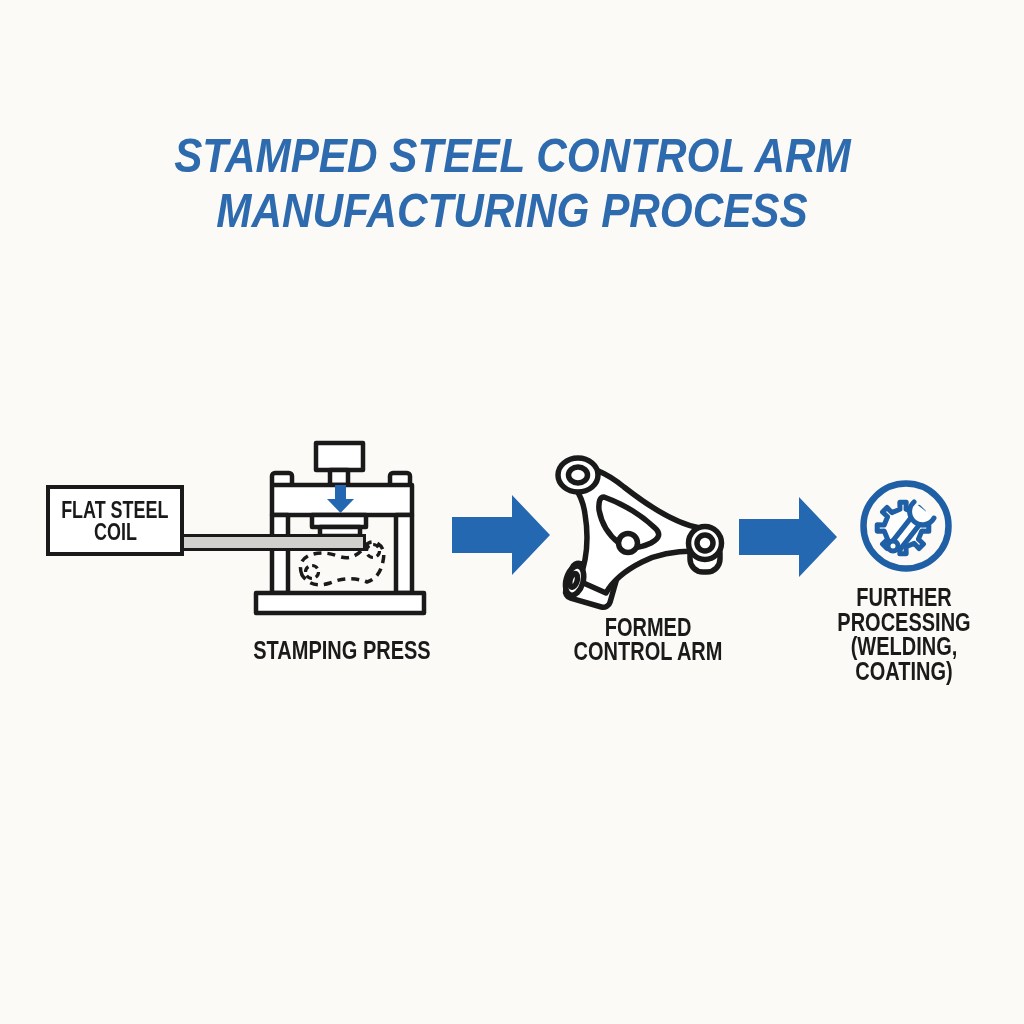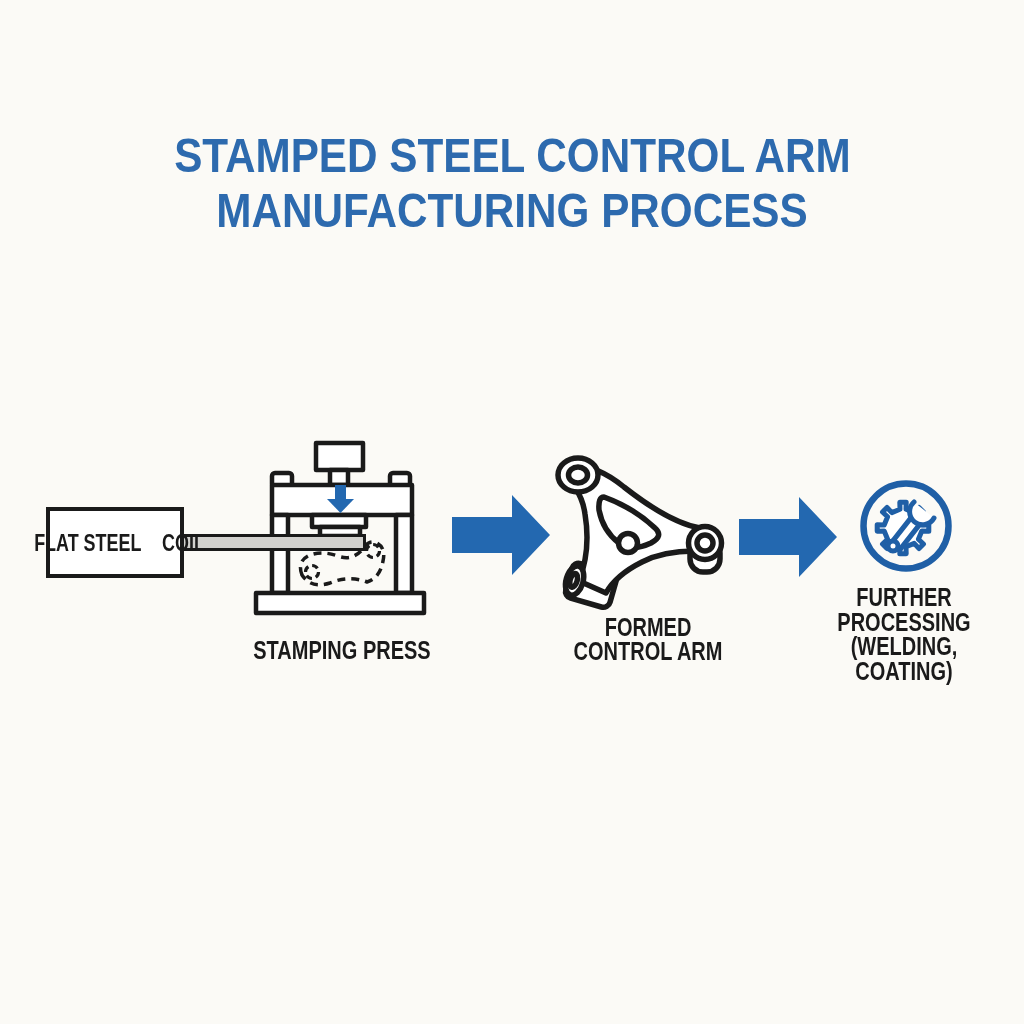--- a/index.html
+++ b/index.html
@@ -21,44 +21,45 @@
   .abs{position:absolute;}
   
   .title{
     left:0; right:0; top:128px;
     text-align:center;
     color:var(--title-blue);
     font-weight:700;
     font-size:48px;
     line-height:55px;
     letter-spacing:0px;
+    font-style:italic;
   }
   .title .squeeze{
     display:inline-block;
     transform:scaleX(.88);
     transform-origin:center top;
     white-space:nowrap;
   }
   
   .label{
     font-weight:700;
     color:var(--ink);
     font-size:25px;
     line-height:24.7px;
     text-align:center;
     transform:scaleX(.8);
     transform-origin:center top;
     white-space:nowrap;
   }
   
   .coil-box{
-    left:46px; top:507px; width:138px; height:71px;
+    left:46px; top:485px; width:138px; height:71px;
     background:#fff;
     border:4px solid var(--ink);
-    display:flex; flex-direction:row;
+    display:flex; flex-direction:column;
     align-items:center; justify-content:center;
     z-index:3;
   }
   .coil-box .label{font-size:23px; line-height:22px; transform:scaleX(.78);}
   
   .strip{
     left:182px; top:534px; width:184px; height:17px;
     background:var(--steel-gray);
     border:3px solid var(--ink);
     border-left:none;

